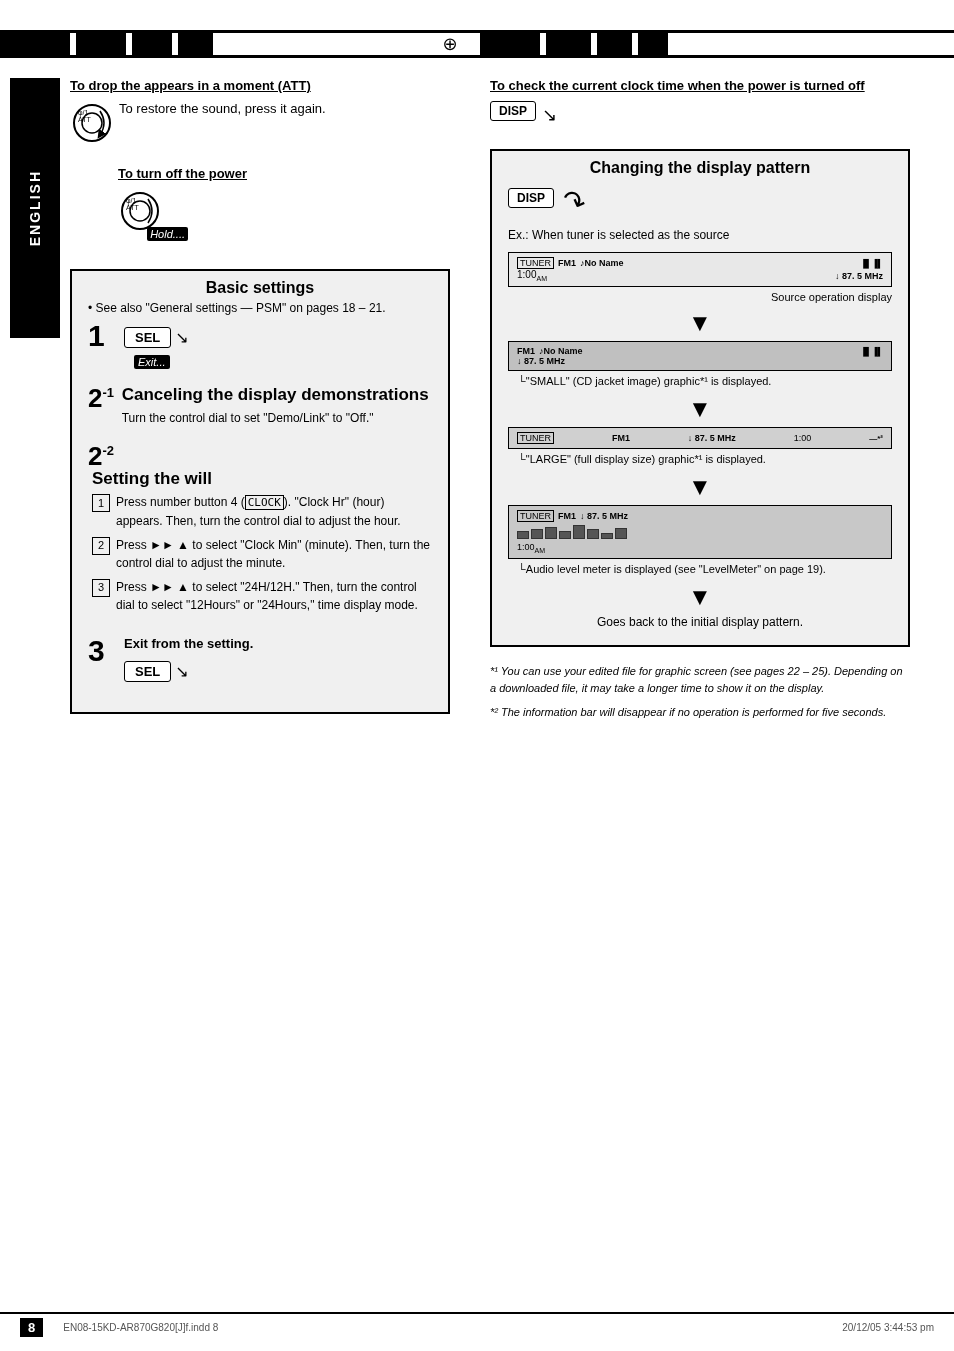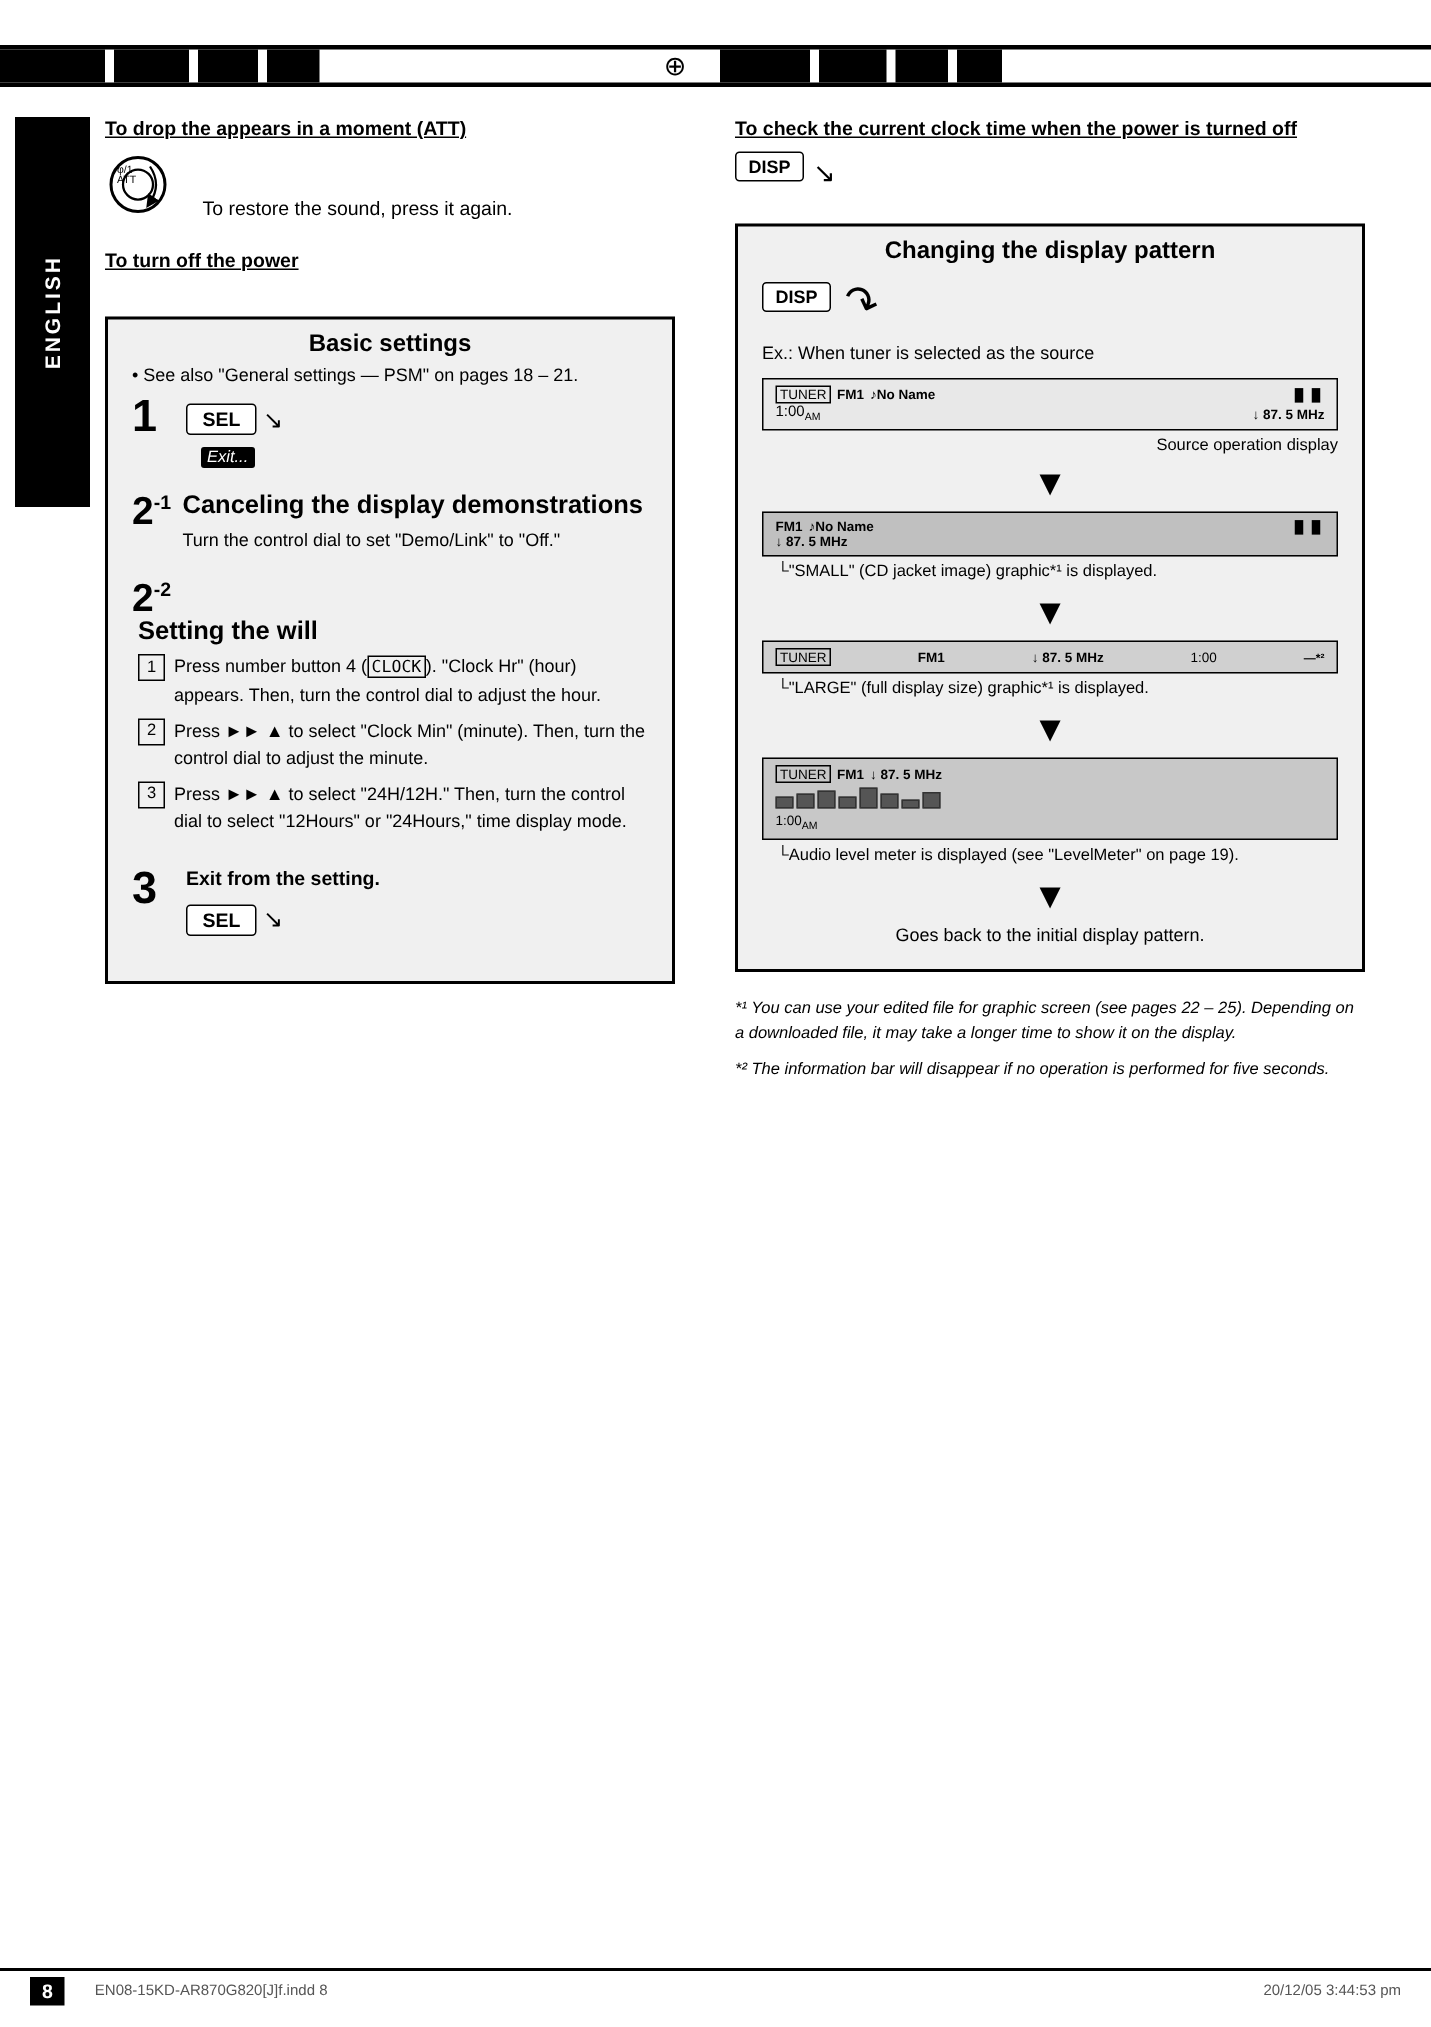--- a/index.html
+++ b/index.html
@@ -146,31 +146,32 @@
       text-decoration: underline;
       margin-bottom: 8px;
     }
 
     
     .att-section {
       margin-bottom: 20px;
     }
     .att-inner {
       display: flex;
-      align-items: flex-end;
-      gap: 20px;
+      align-items: flex-start;
+      gap: 4px;
       margin-top: 6px;
     }
     .att-text {
       font-size: 13px;
     }
 
     
     .power-section {
       margin-bottom: 30px;
+      margin-left: 48px;
     }
     .power-inner {
       display: flex;
       align-items: center;
       gap: 12px;
       margin-top: 6px;
     }
     .knob-with-hold {
       position: relative;
       width: 50px;
@@ -486,20 +487,32 @@
                 <path d="M0,0 L0,6 L6,3 z" fill="#000"></path>
               </marker>
             </defs>
           </svg>
           <div class="att-text">To restore the sound, press it again.</div>
         </div>
       </div>
 
       <div class="power-section">
         <div class="section-heading">To turn off the power</div>
+        <div class="power-inner">
+          <div class="knob-with-hold">
+            <svg width="45" height="45" viewBox="0 0 45 45">
+              <circle cx="22" cy="22" r="18" fill="none" stroke="#000" stroke-width="2"></circle>
+              <circle cx="22" cy="22" r="10" fill="none" stroke="#000" stroke-width="1.5"></circle>
+              <text x="8" y="14" font-size="7" fill="#000">φ/1</text>
+              <text x="8" y="21" font-size="7" fill="#000">ATT</text>
+              <path d="M30 10 Q38 22 30 34" fill="none" stroke="#000" stroke-width="1.5"></path>
+            </svg>
+            <span class="hold-label">Hold....</span>
+          </div>
+        </div>
       </div>
 
       <div class="basic-settings-box">
         <h2>Basic settings</h2>
         <p>• See also "General settings — PSM" on pages 18 – 21.</p>
 
         <div class="step-large">
           <span class="step-num-large">1</span>
           <div style="margin-left:6px;">
             <div class="sel-button">

